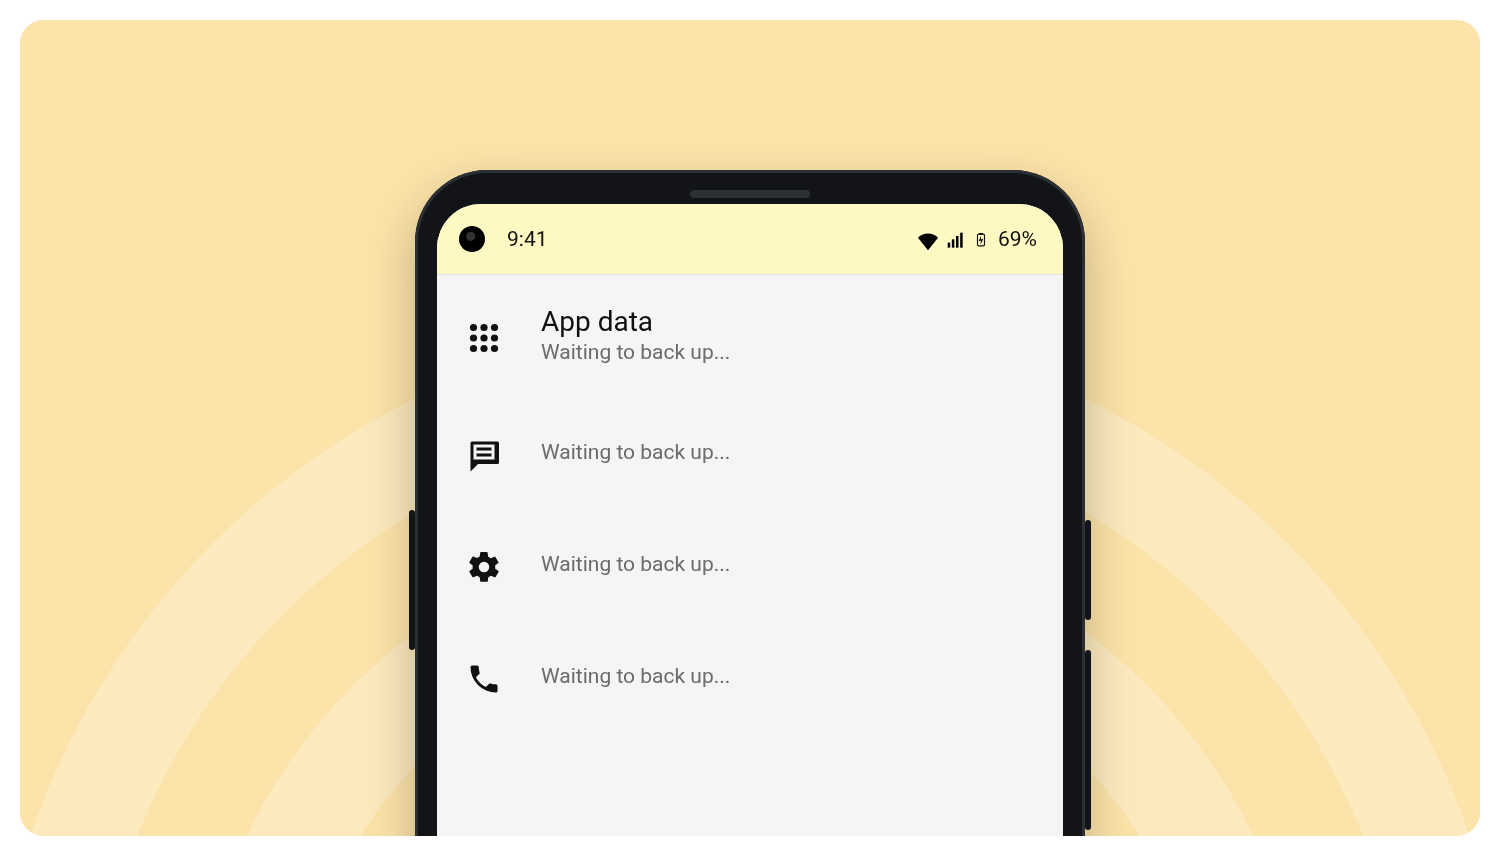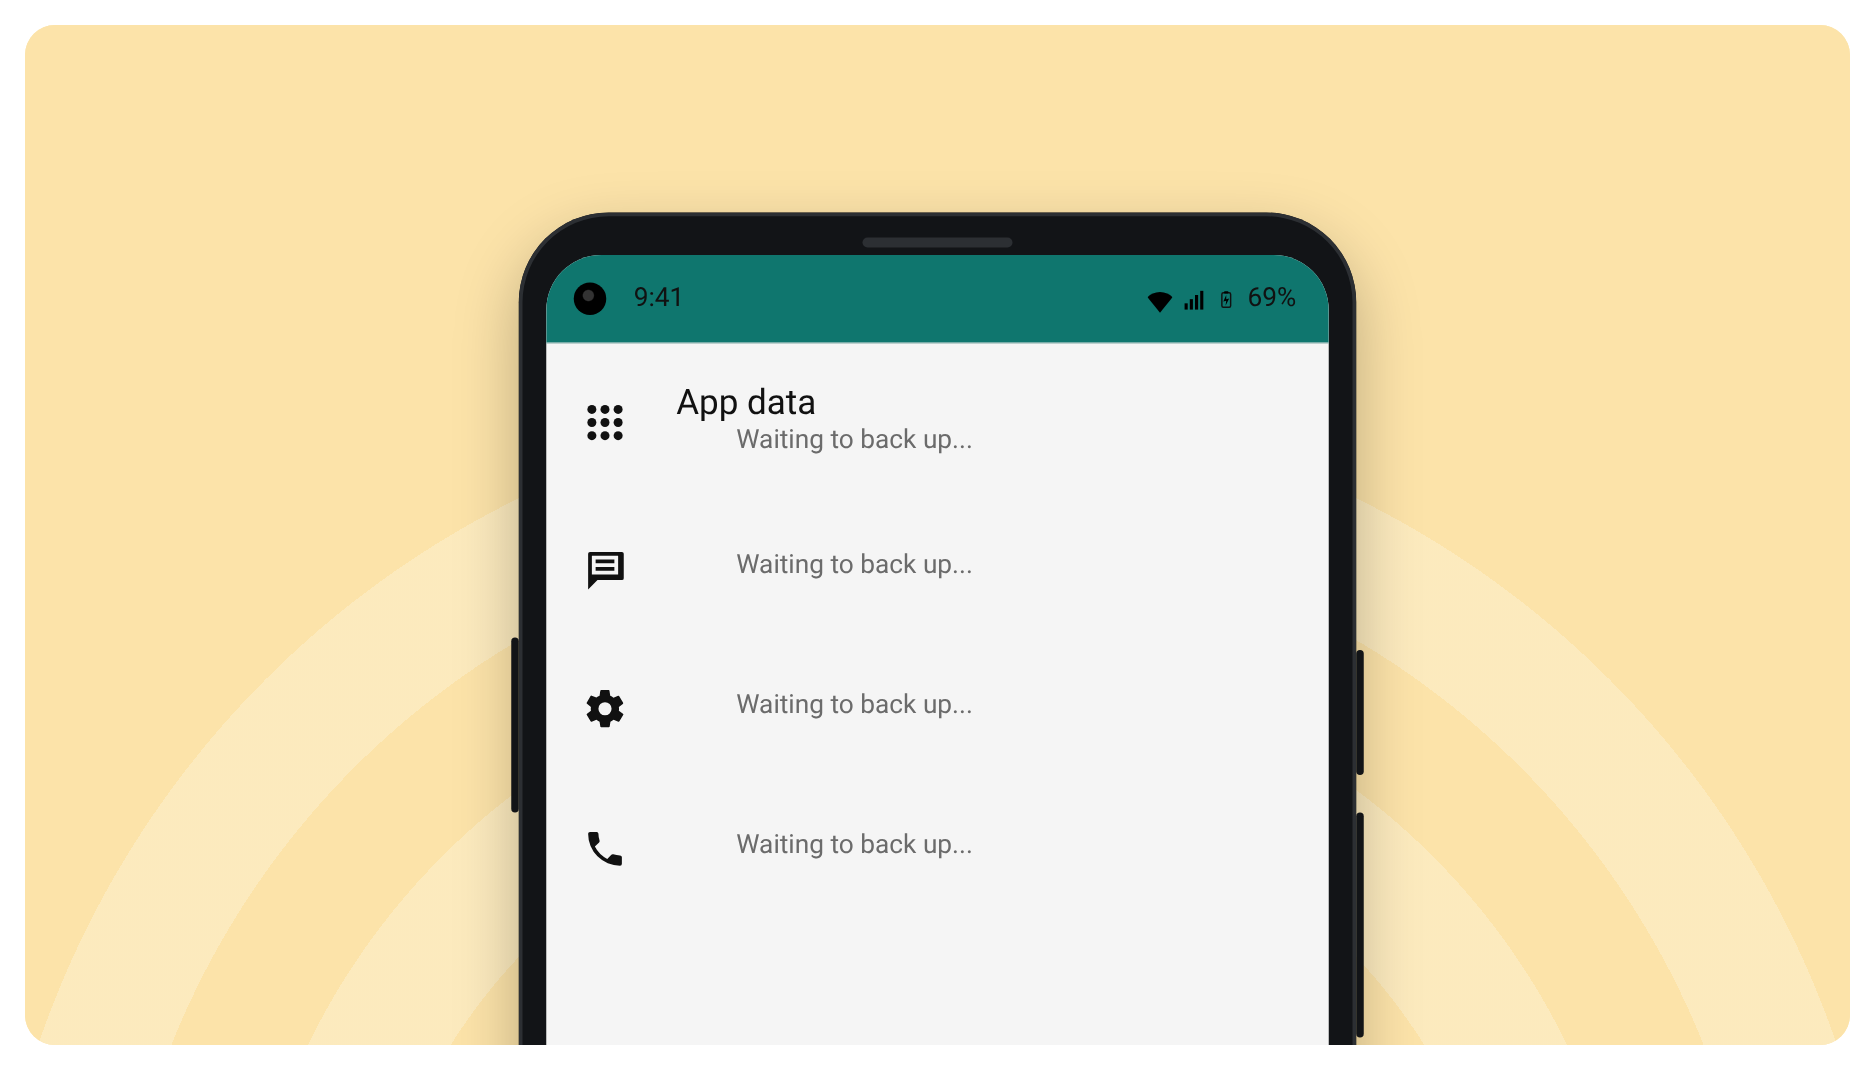--- a/index.html
+++ b/index.html
@@ -89,21 +89,21 @@
   .status {
     position: relative;
     height: 70px;
     display: flex;
     align-items: center;
     justify-content: space-between;
     padding: 0 26px 0 70px;
     font-size: 21px;
     color: #111;
     border-bottom: 1px solid #e3e3e3;
-    background: #0f766e;
+    background: #fef9c3;
   }
   .camera {
     position: absolute;
     left: 22px;
     top: 50%;
     transform: translateY(-50%);
     width: 26px;
     height: 26px;
     border-radius: 50%;
     background: radial-gradient(circle at 45% 40%, #333 0 4px, #000 5px 100%);
@@ -143,21 +143,20 @@
   .row .icon svg { width: 36px; height: 36px; fill:#111; }
   .row .labels { display:flex; flex-direction:column; gap:2px; }
   .row .title {
     font-size: 28px;
     font-weight: 400;
     color: #111;
   }
   .row .subtitle {
     font-size: 21px;
     color: #6b6b6b;
-    margin-left: 48px;
   }
 </style>
 </head>
 <body>
 
 <div class="stage">
 
   <div class="phone">
     <div class="speaker"></div>
     <div class="side-btn side-left"></div>

